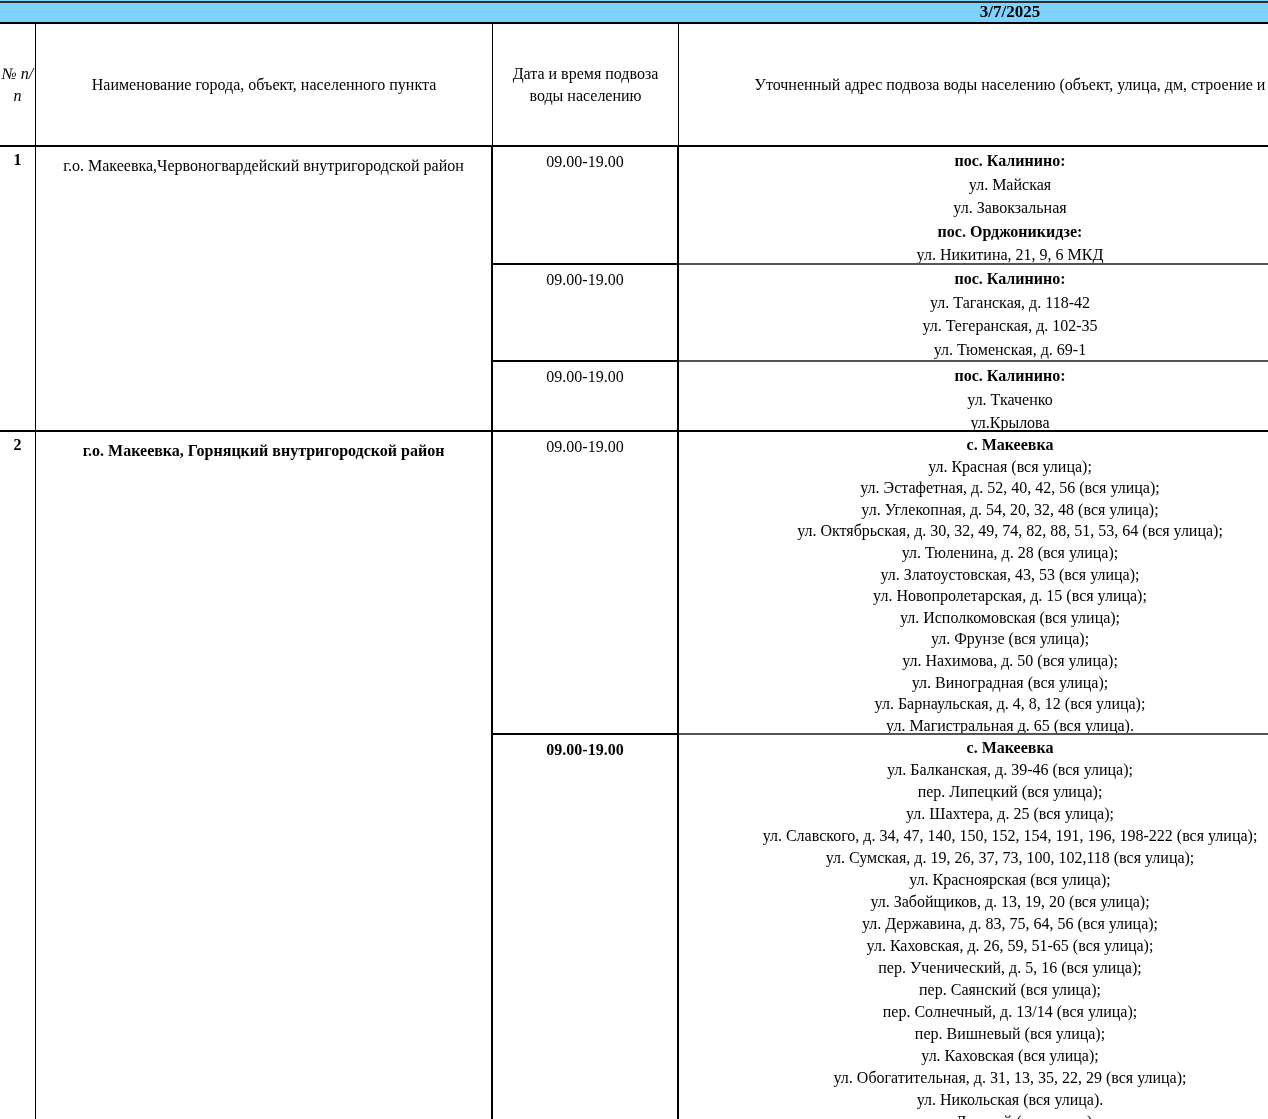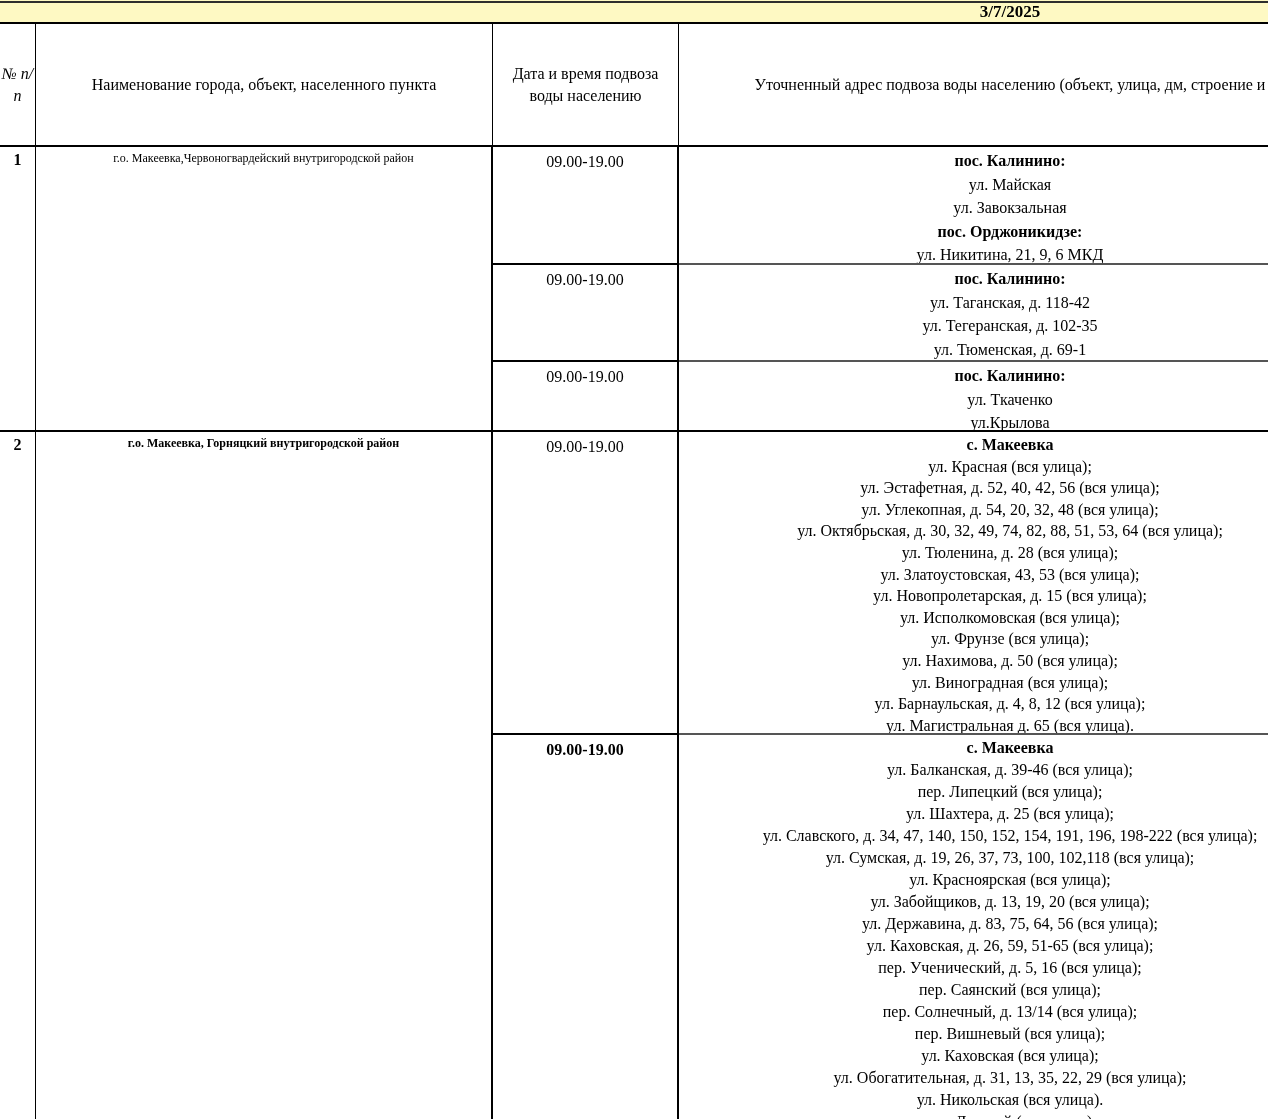--- a/index.html
+++ b/index.html
@@ -1,18 +1,18 @@
 <!DOCTYPE html>
 <html><head>
 <meta charset="utf-8">
 <style>
   html,body{margin:0;padding:0;background:#fff;}
   .page{
     position:relative;width:1268px;height:1119px;overflow:hidden;
-    background:#fef9c3;color:#000;
+    background:#7dd3fc;color:#000;
     font-family:"Liberation Serif","DejaVu Serif",serif;
   }
   .top-rule{position:absolute;top:1px;left:0;width:1268px;height:2px;background:#2e2e2e;}
   .date-label{
     position:absolute;top:2px;left:679px;width:662px;
     text-align:center;font-size:17px;font-weight:bold;line-height:20px;
   }
   .tbl{
     position:absolute;top:22px;left:0;width:1341px;
     display:grid;
@@ -26,21 +26,21 @@
     display:flex;align-items:center;justify-content:center;text-align:center;
     font-size:16px;line-height:22px;
     border-bottom:2px solid #000;border-right:1px solid #000;
   }
   .h1{grid-area:1/1/2/2;font-style:italic;}
   .h2{grid-area:1/2/2/3;padding:0 10px;}
   .h3{grid-area:1/3/2/4;padding:12px 14px;}
   .h4{grid-area:1/4/2/5;border-right:none;padding:0 4px;}
   
   .c-num{border-right:1px solid #000;text-align:center;font-weight:bold;font-size:16px;padding-top:4px;}
-  .c-name{border-right:2px solid #000;text-align:center;font-size:12px;padding-top:0;line-height:22px;}
+  .c-name{border-right:2px solid #000;text-align:center;font-size:16px;padding-top:8px;line-height:22px;}
   .c-time{border-right:2px solid #000;text-align:center;font-size:16px;padding-top:3px;line-height:23.5px;}
   .c-addr{text-align:center;padding-top:2px;}
   .line{font-size:16px;line-height:23.5px;white-space:nowrap;}
   .a2a .line{line-height:21.6px;}
   .a2b .line{line-height:22px;}
   .bold{font-weight:bold;}
   
   .n1 {grid-area:2/1/5/2;border-bottom:2px solid #000;}
   .nm1{grid-area:2/2/5/3;border-bottom:2px solid #000;}
   .t1a{grid-area:2/3/3/4;border-bottom:2px solid #000;}

